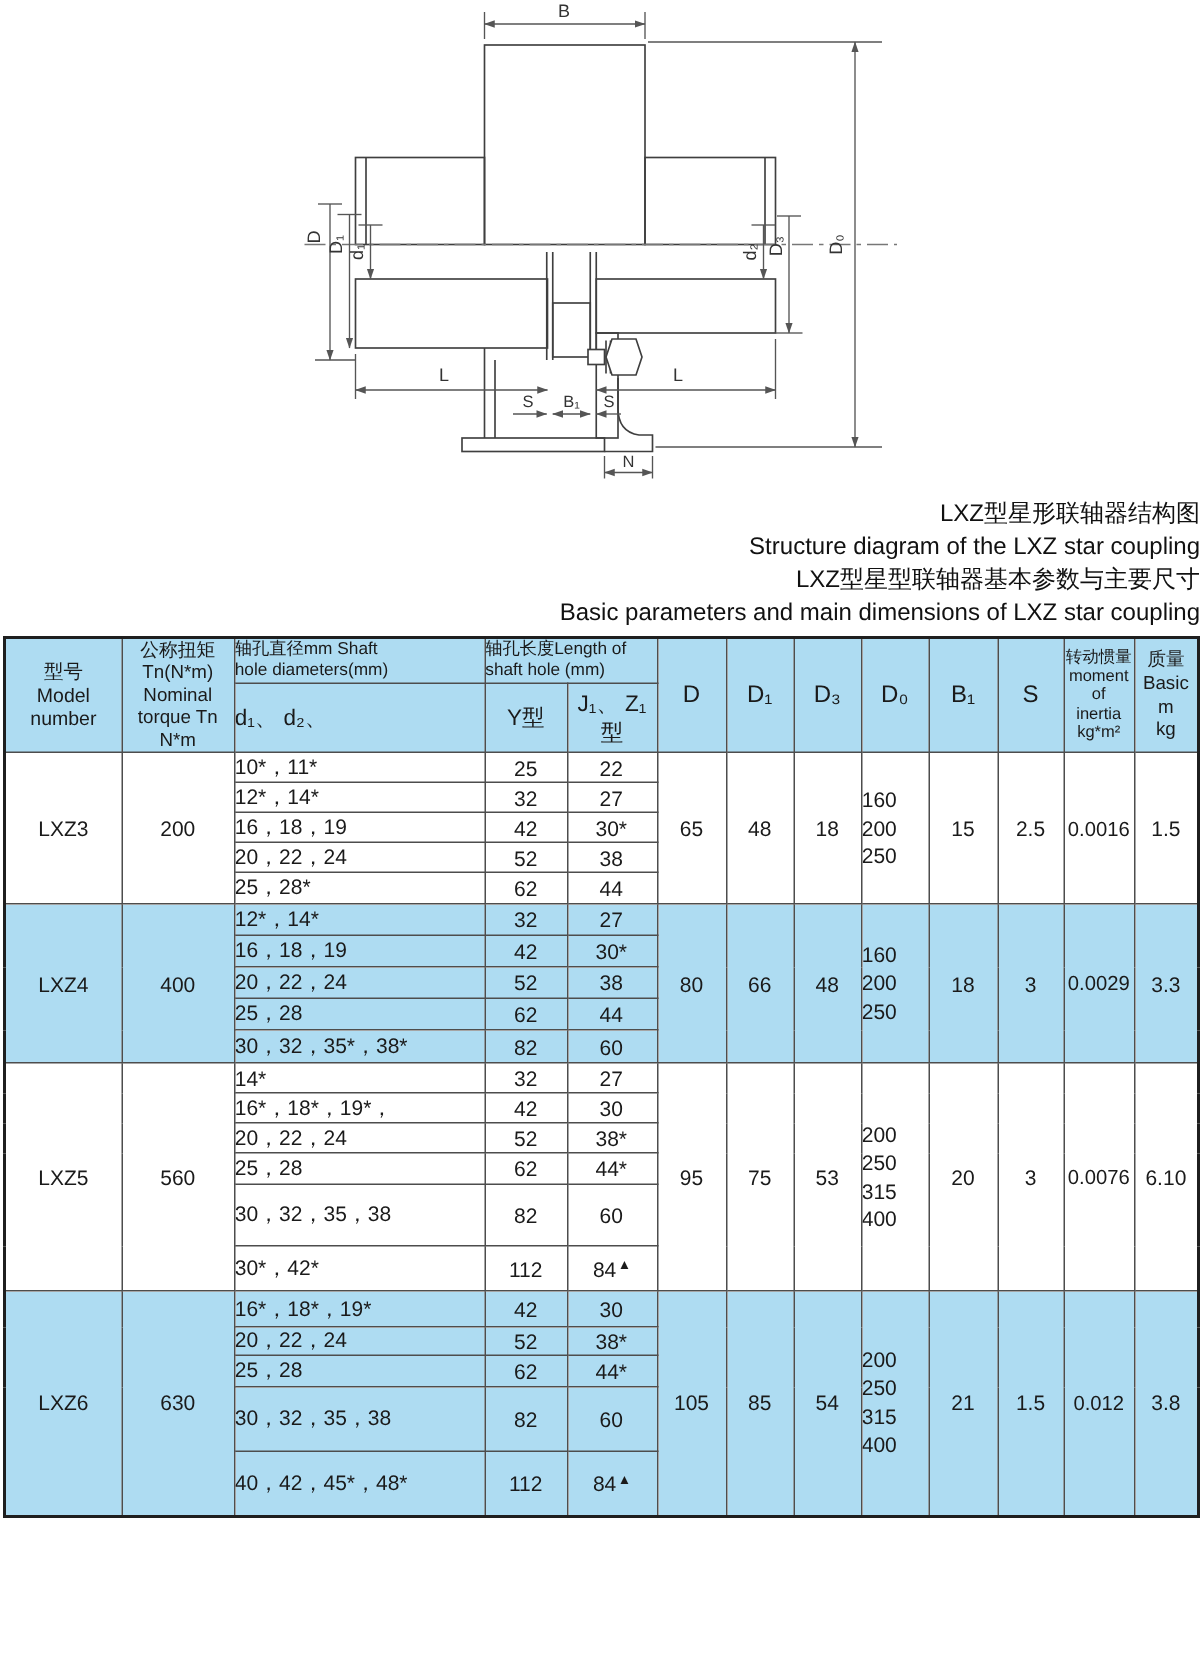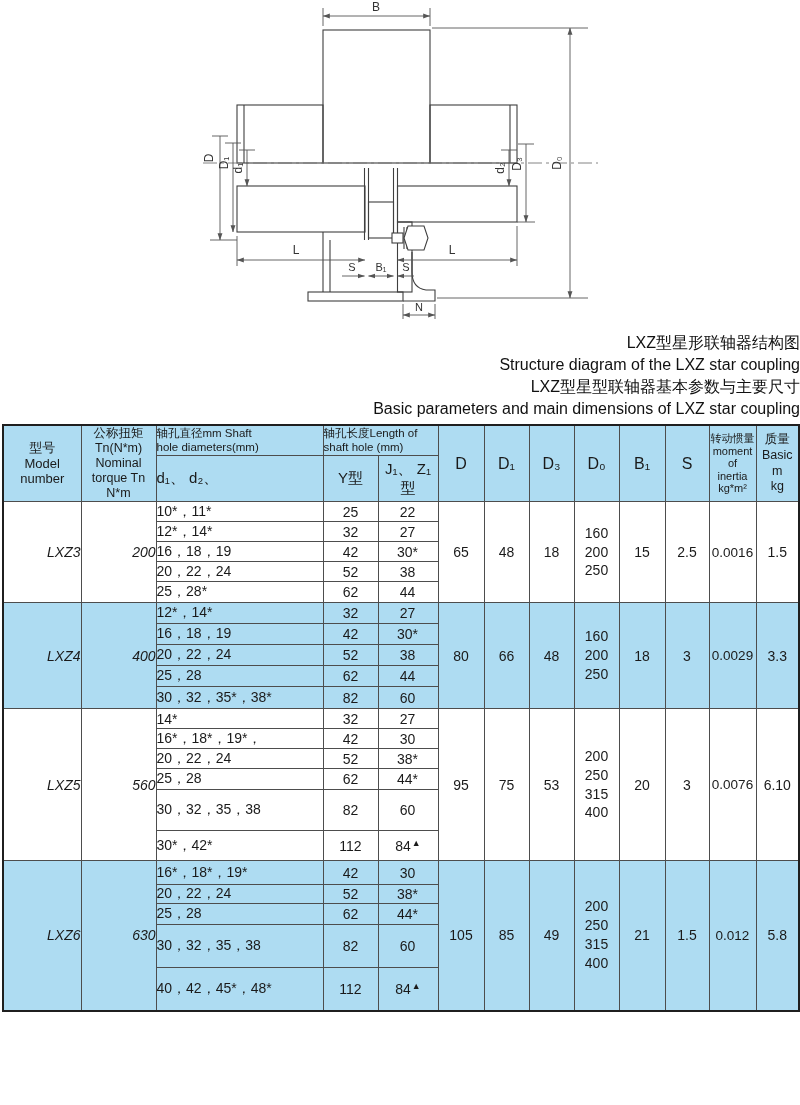--- a/index.html
+++ b/index.html
@@ -35,24 +35,24 @@
   tbody tr.blue td{background:#aedcf2;}
   .pre{white-space:pre-line;}
   .th-model{text-align:center;padding-left:6px;font-size:13px;line-height:1.2;}
   .th-torque{text-align:center;padding-left:4px;font-size:12.5px;line-height:1.2;}
   .th-group{text-align:left;vertical-align:top;font-size:11.5px;line-height:1.2;padding:2px 0 0 6px;}
   .th-dsub{text-align:left;padding-left:10px;font-size:15px;}
   .th-len{text-align:center;font-size:15px;}
   .th-dim{text-align:center;font-size:16px;}
   .th-inertia{text-align:center;font-size:11px;line-height:1.15;}
   .th-mass{text-align:center;font-size:12.5px;line-height:1.25;}
-  .c-model,.c-torque{text-align:right;font-size:14px;font-style:italic;}
+  .c-model,.c-torque{text-align:center;font-size:14px;}
   .c-d{text-align:left;padding-left:20px;font-size:14px;}
   .c-num{text-align:center;font-size:14px;}
-  .c-d0{text-align:center;font-size:14px;line-height:1.35;}
+  .c-d0{font-size:14px;line-height:1.35;}
   .c-inertia{text-align:center;font-size:13.5px;}
   .tri{font-size:9px;vertical-align:5px;margin-left:1px;}
 </style>
 </head>
 <body>
 
 <div class="page">
 
   <div class="diagram-wrap">
     <svg width="800" height="330" viewBox="0 0 800 330">
@@ -367,29 +367,29 @@
       </tr>
 
       <tr class="blue" style="height:24px">
         <td rowspan="5" class="c-model">LXZ6</td>
         <td rowspan="5" class="c-torque">630</td>
         <td class="c-d">16*，18*，19*</td>
         <td class="c-num">42</td>
         <td class="c-num"><span>30</span><span class="tri"></span></td>
         <td rowspan="5" class="c-num">105</td>
         <td rowspan="5" class="c-num">85</td>
-        <td rowspan="5" class="c-num">49</td>
+        <td rowspan="5" class="c-num">54</td>
         <td rowspan="5" class="c-d0 pre">200
 250
 315
 400</td>
         <td rowspan="5" class="c-num">21</td>
         <td rowspan="5" class="c-num">1.5</td>
         <td rowspan="5" class="c-inertia">0.012</td>
-        <td rowspan="5" class="c-num">5.8</td>
+        <td rowspan="5" class="c-num">3.8</td>
       </tr>
       <tr class="blue" style="height:19px">
         <td class="c-d">20，22，24</td>
         <td class="c-num">52</td>
         <td class="c-num"><span>38*</span><span class="tri"></span></td>
       </tr>
       <tr class="blue" style="height:21px">
         <td class="c-d">25，28</td>
         <td class="c-num">62</td>
         <td class="c-num"><span>44*</span><span class="tri"></span></td>

